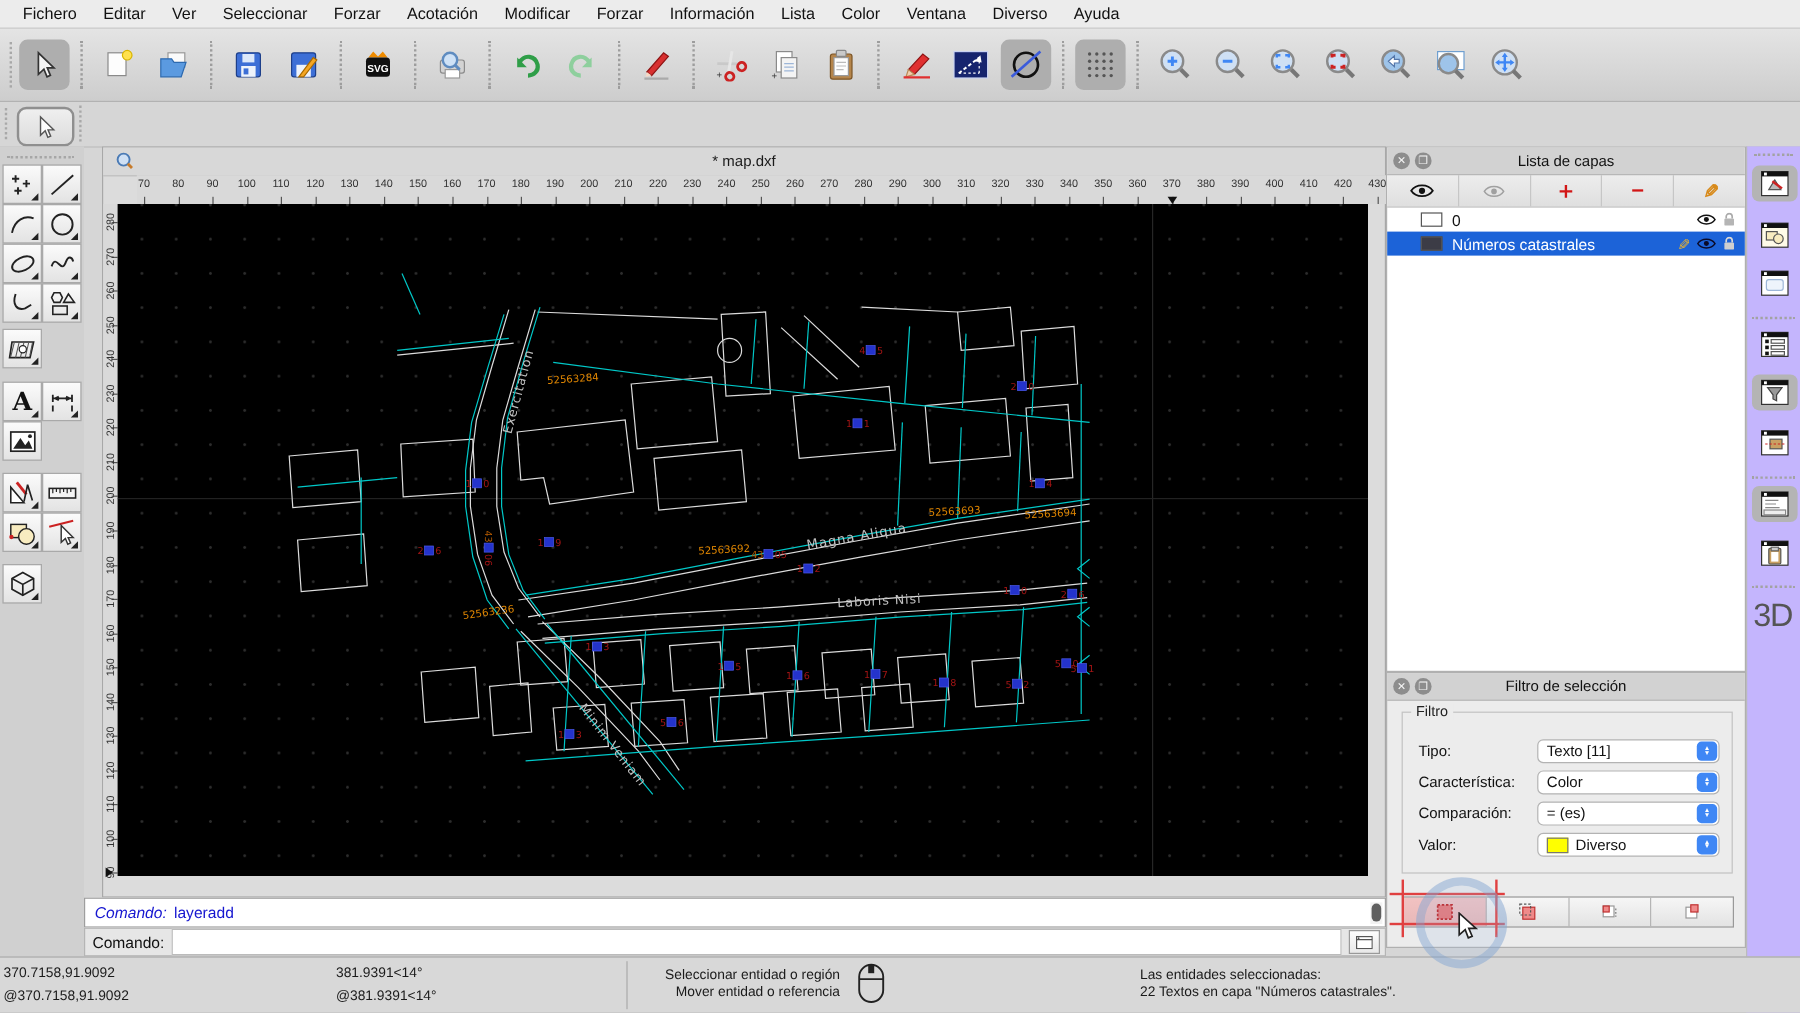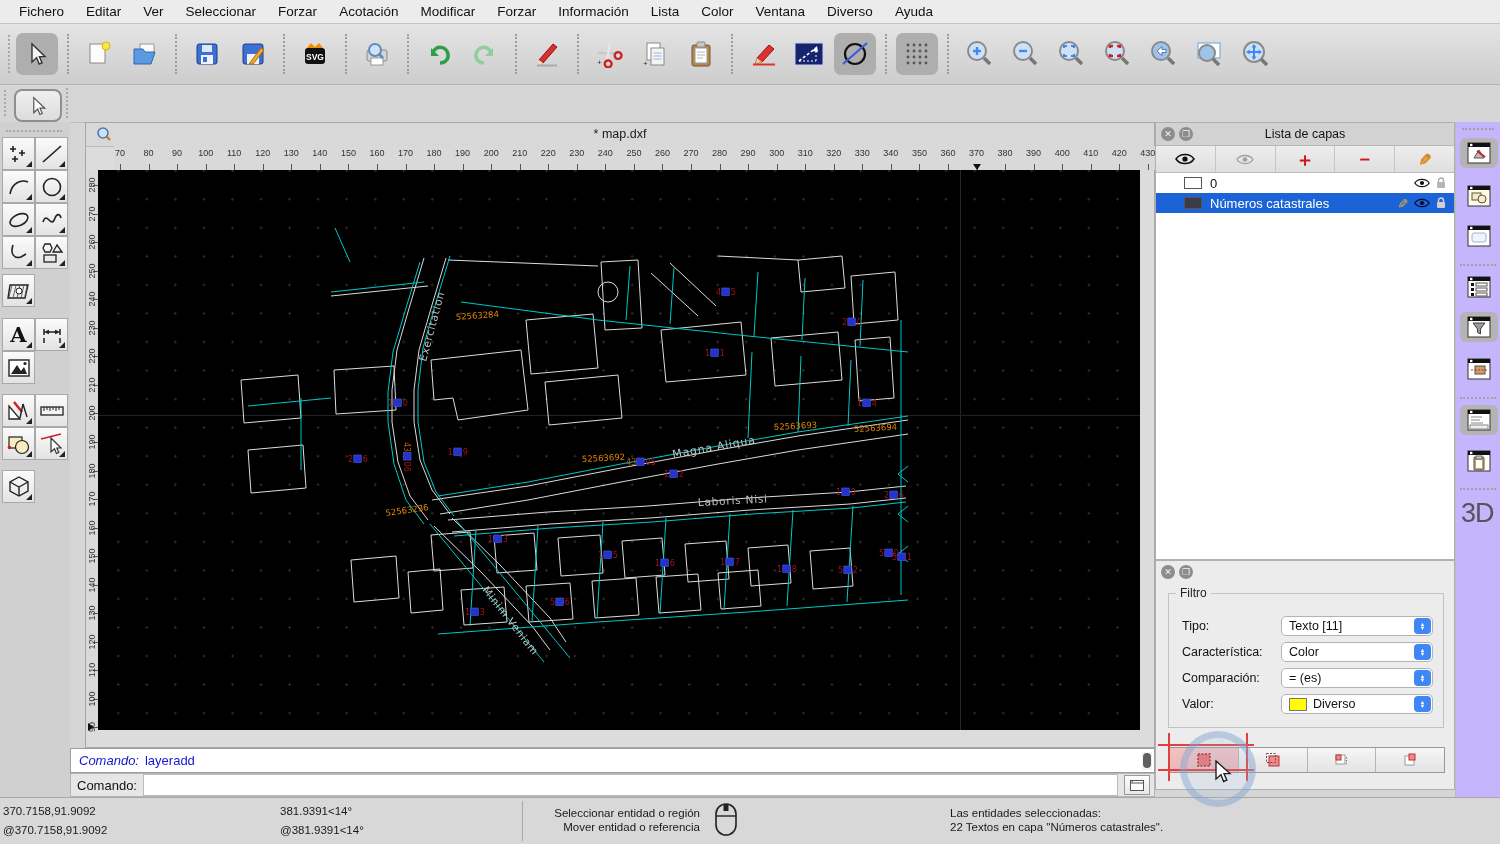--- a/index.html
+++ b/index.html
@@ -907,20 +907,21 @@
           </svg>
           <svg width="10" height="12" viewBox="0 0 10 12">
             <path d="M2.5 5 L2.5 3.5 A2.5 2.5 0 0 1 7.5 3.5 L7.5 5" fill="none" stroke="#d8d8d8" stroke-width="1.4"></path>
             <rect x="1" y="5" width="8" height="6" rx="1" fill="#cfcfcf"></rect>
           </svg>
         </span>
     </div>
   </div>
 
   <div class="filter">
+    <div class="ptitle">Filtro de selección</div>
     <div class="pcirc" style="left:5px">✕</div>
     <div class="pcirc" style="left:23px">❐</div>
     <div class="fgroup"></div>
     <div class="fgrouplbl">Filtro</div>
     <div class="frow" style="top:55px">Tipo:</div>
     <div class="fcombo" style="top:55px">
         <span>Texto [11]</span>
         <span class="fstep">▲<br>▼</span>
       </div>
     <div class="frow" style="top:81px">Característica:</div>

